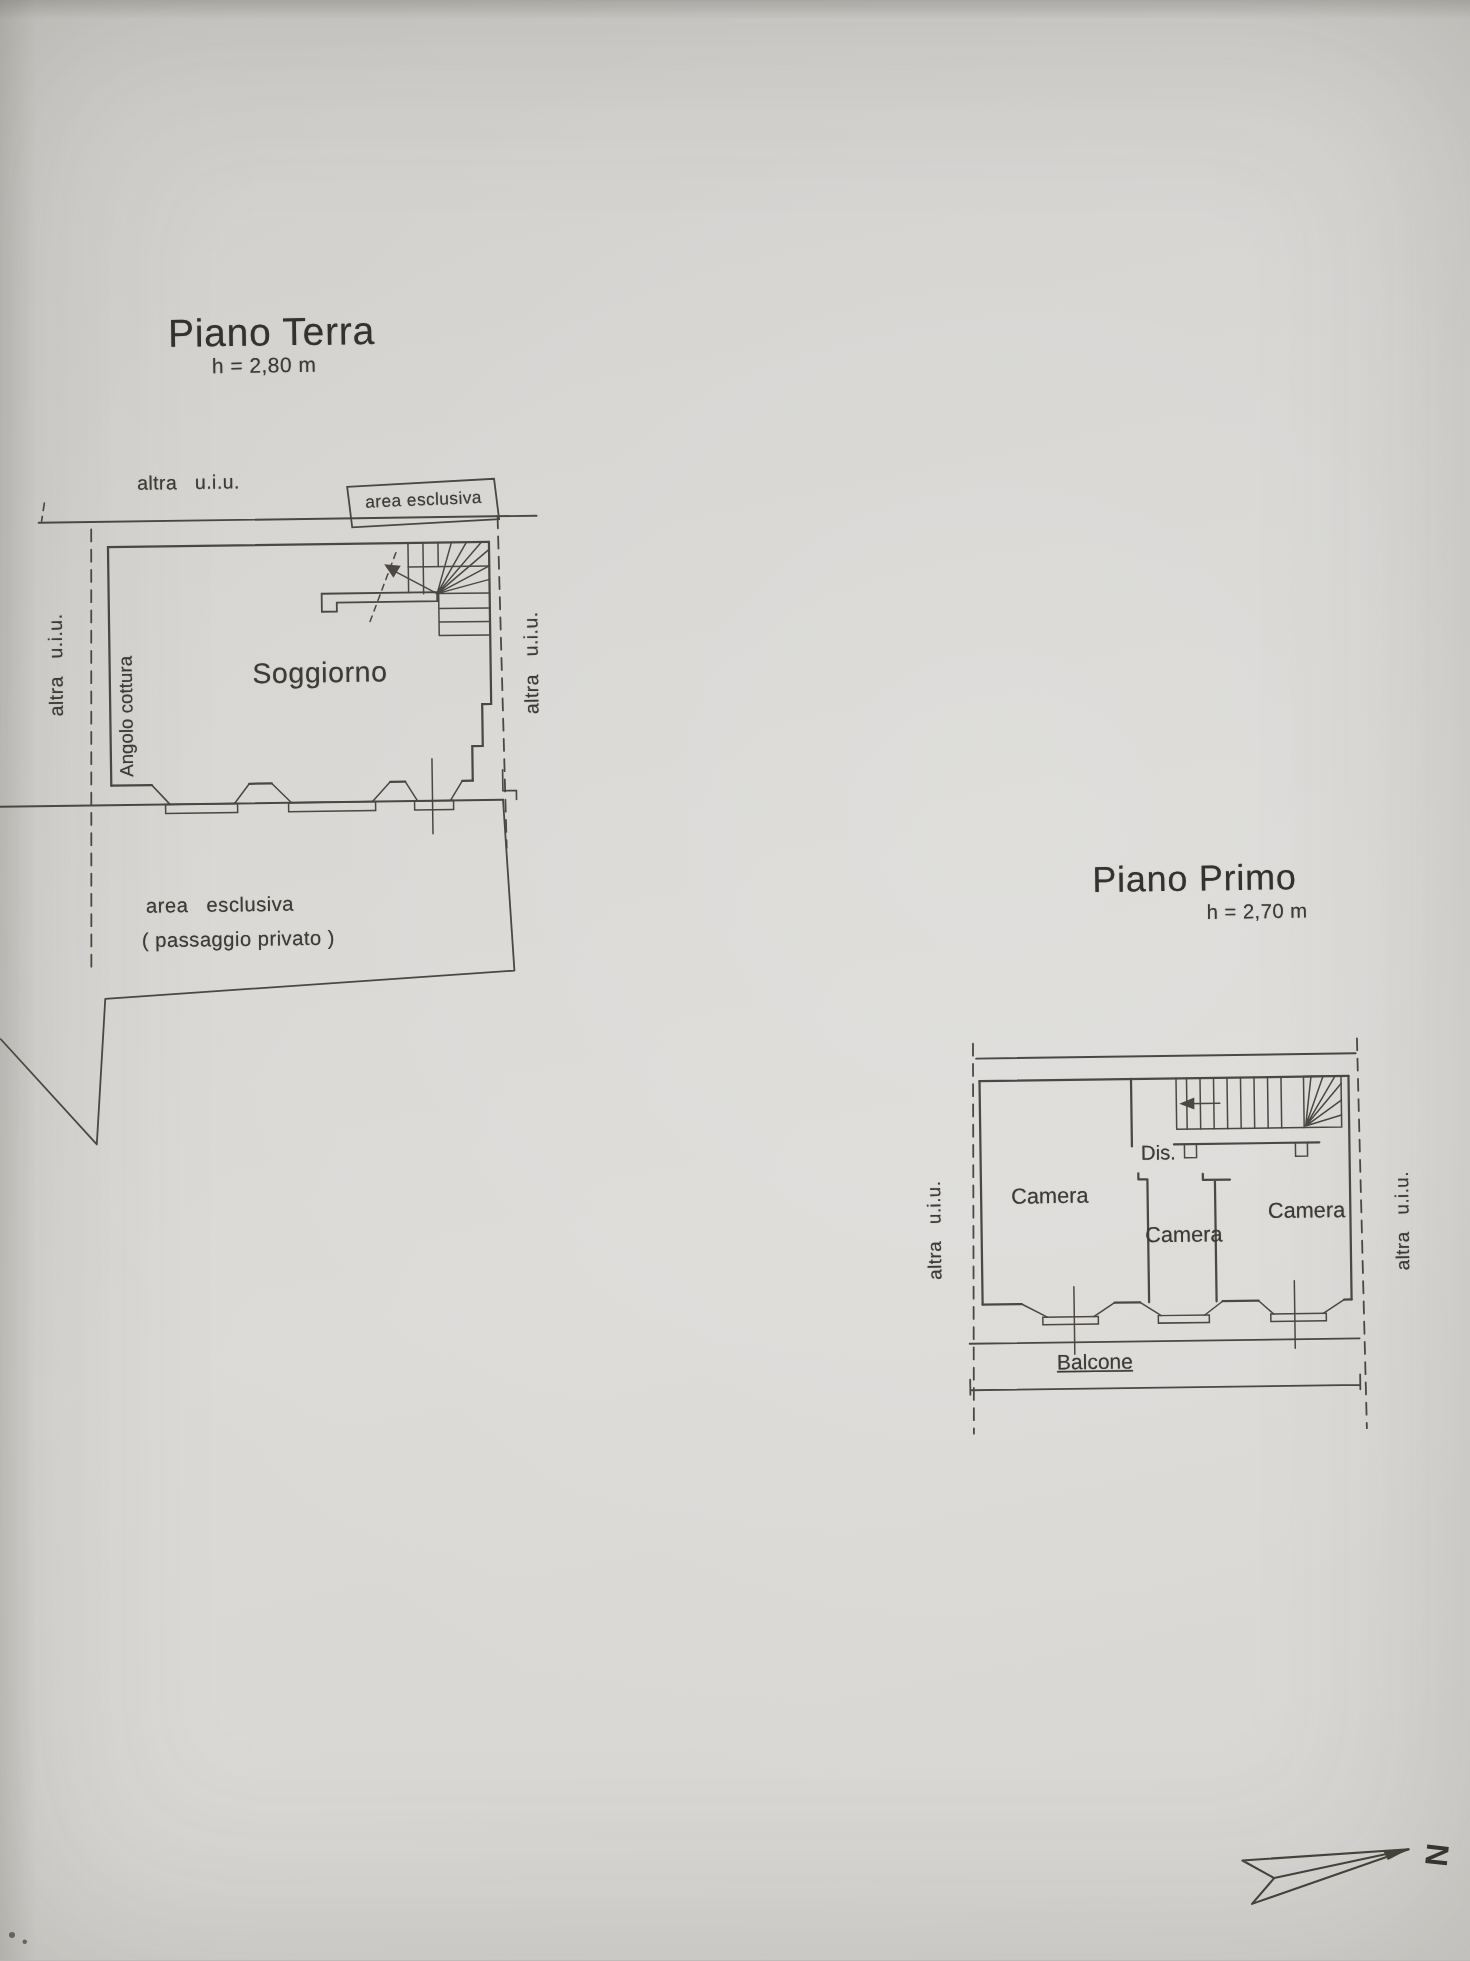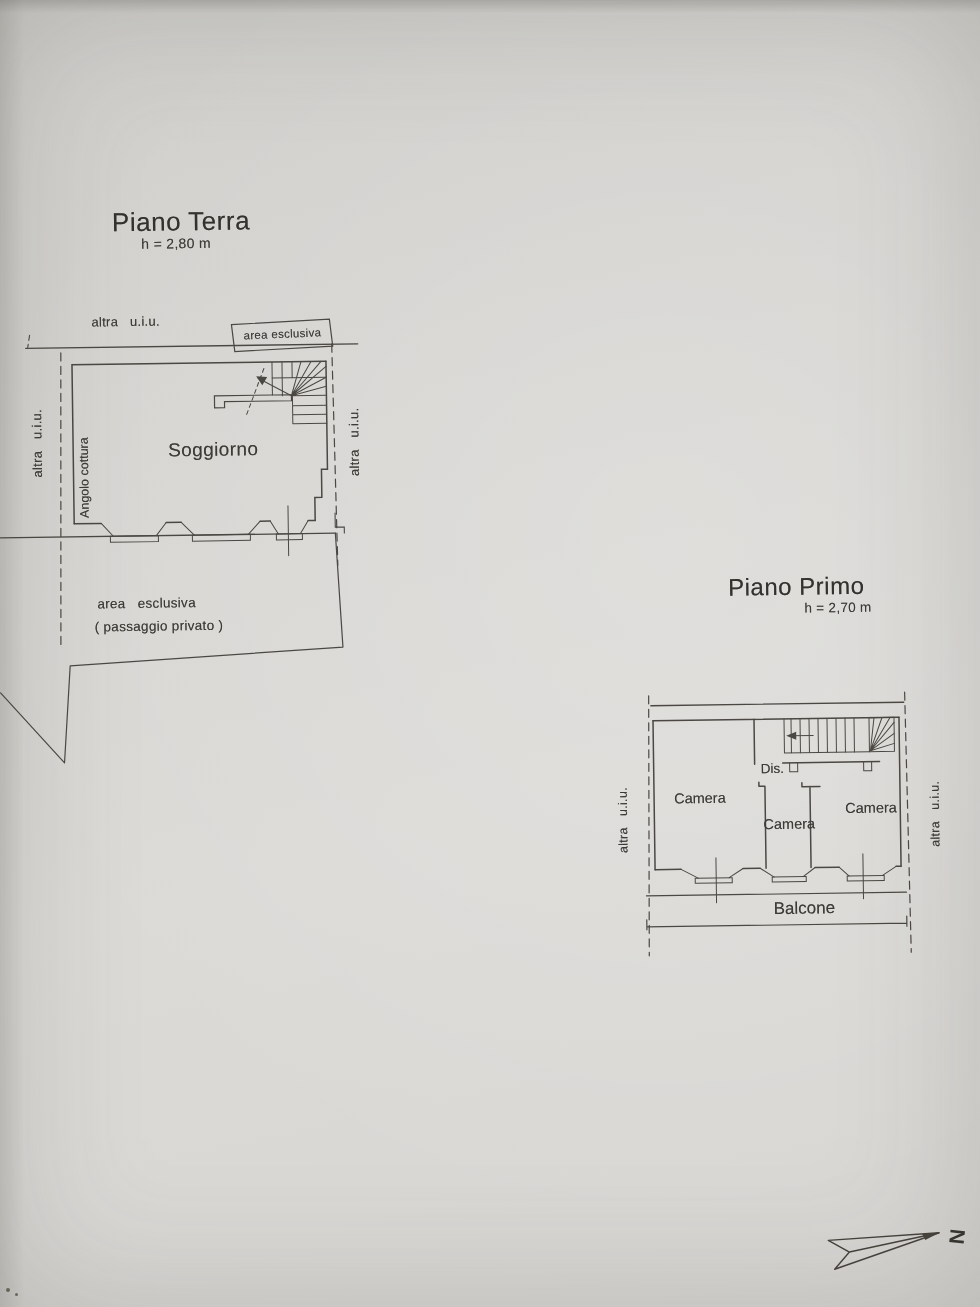--- a/index.html
+++ b/index.html
@@ -146,19 +146,19 @@
     <div class="lbl t-small" style="left:95px;top:615px;font-size:13.5px;">( passaggio privato )</div>
 
     <div class="lbl t-title" style="left:729px;top:578px;font-size:24px;">Piano Primo</div>
     <div class="lbl t-sub" style="left:761px;top:606px;font-size:13.5px;margin-left:44px;">h = 2,70 m</div>
     <div class="vlbl t-small" style="left:621px;top:822px;font-size:12.5px;">altra   u.i.u.</div>
     <div class="vlbl t-small" style="left:933px;top:820px;font-size:12.5px;">altra   u.i.u.</div>
     <div class="lbl" style="left:672px;top:794px;font-size:14.5px;">Camera</div>
     <div class="lbl" style="left:759px;top:766px;font-size:13.5px;">Dis.</div>
     <div class="lbl" style="left:761px;top:821px;font-size:14.5px;">Camera</div>
     <div class="lbl" style="left:843px;top:806px;font-size:14.5px;">Camera</div>
-    <div class="lbl" style="left:770px;top:904px;font-size:17px;">Balcone</div>
+    <div class="lbl" style="left:701px;top:904px;font-size:14px;text-decoration:underline;">Balcone</div>
 
   </div>
 
   <div class="speck" style="left:6px;top:1288px;width:4px;height:4px;"></div>
   <div class="speck" style="left:15px;top:1293px;width:3px;height:3px;"></div>
 </div>
 
 </body></html>

